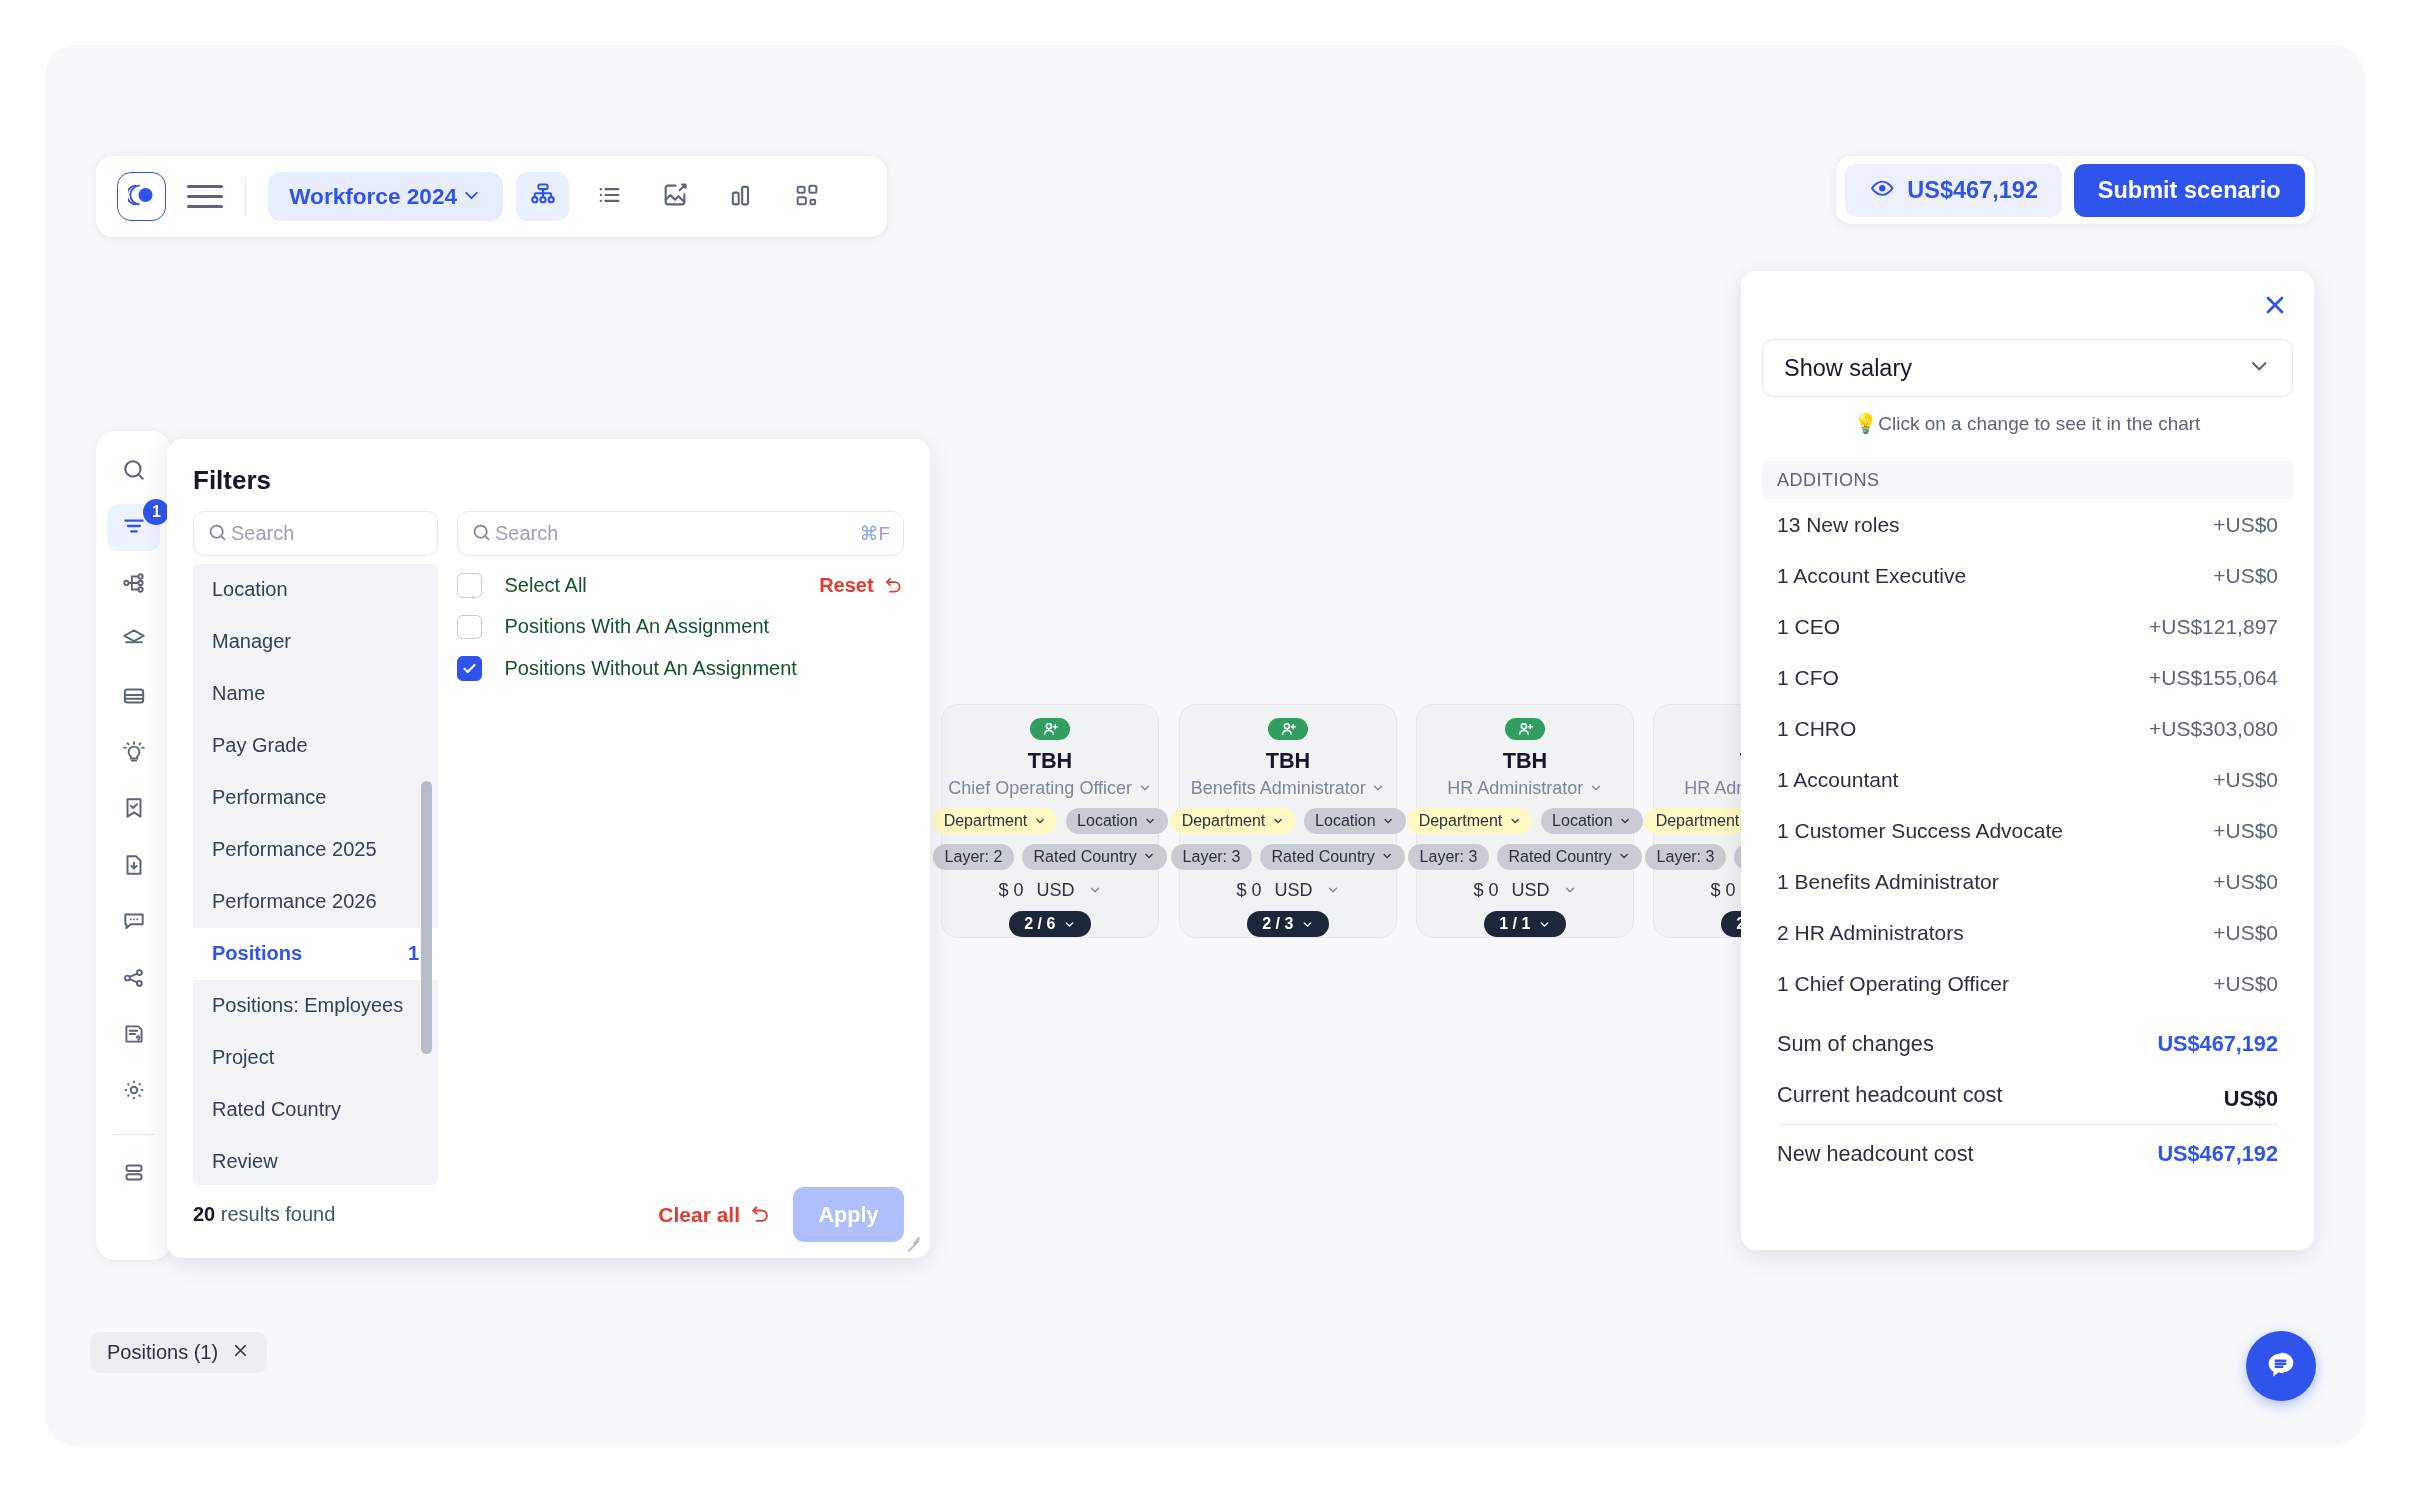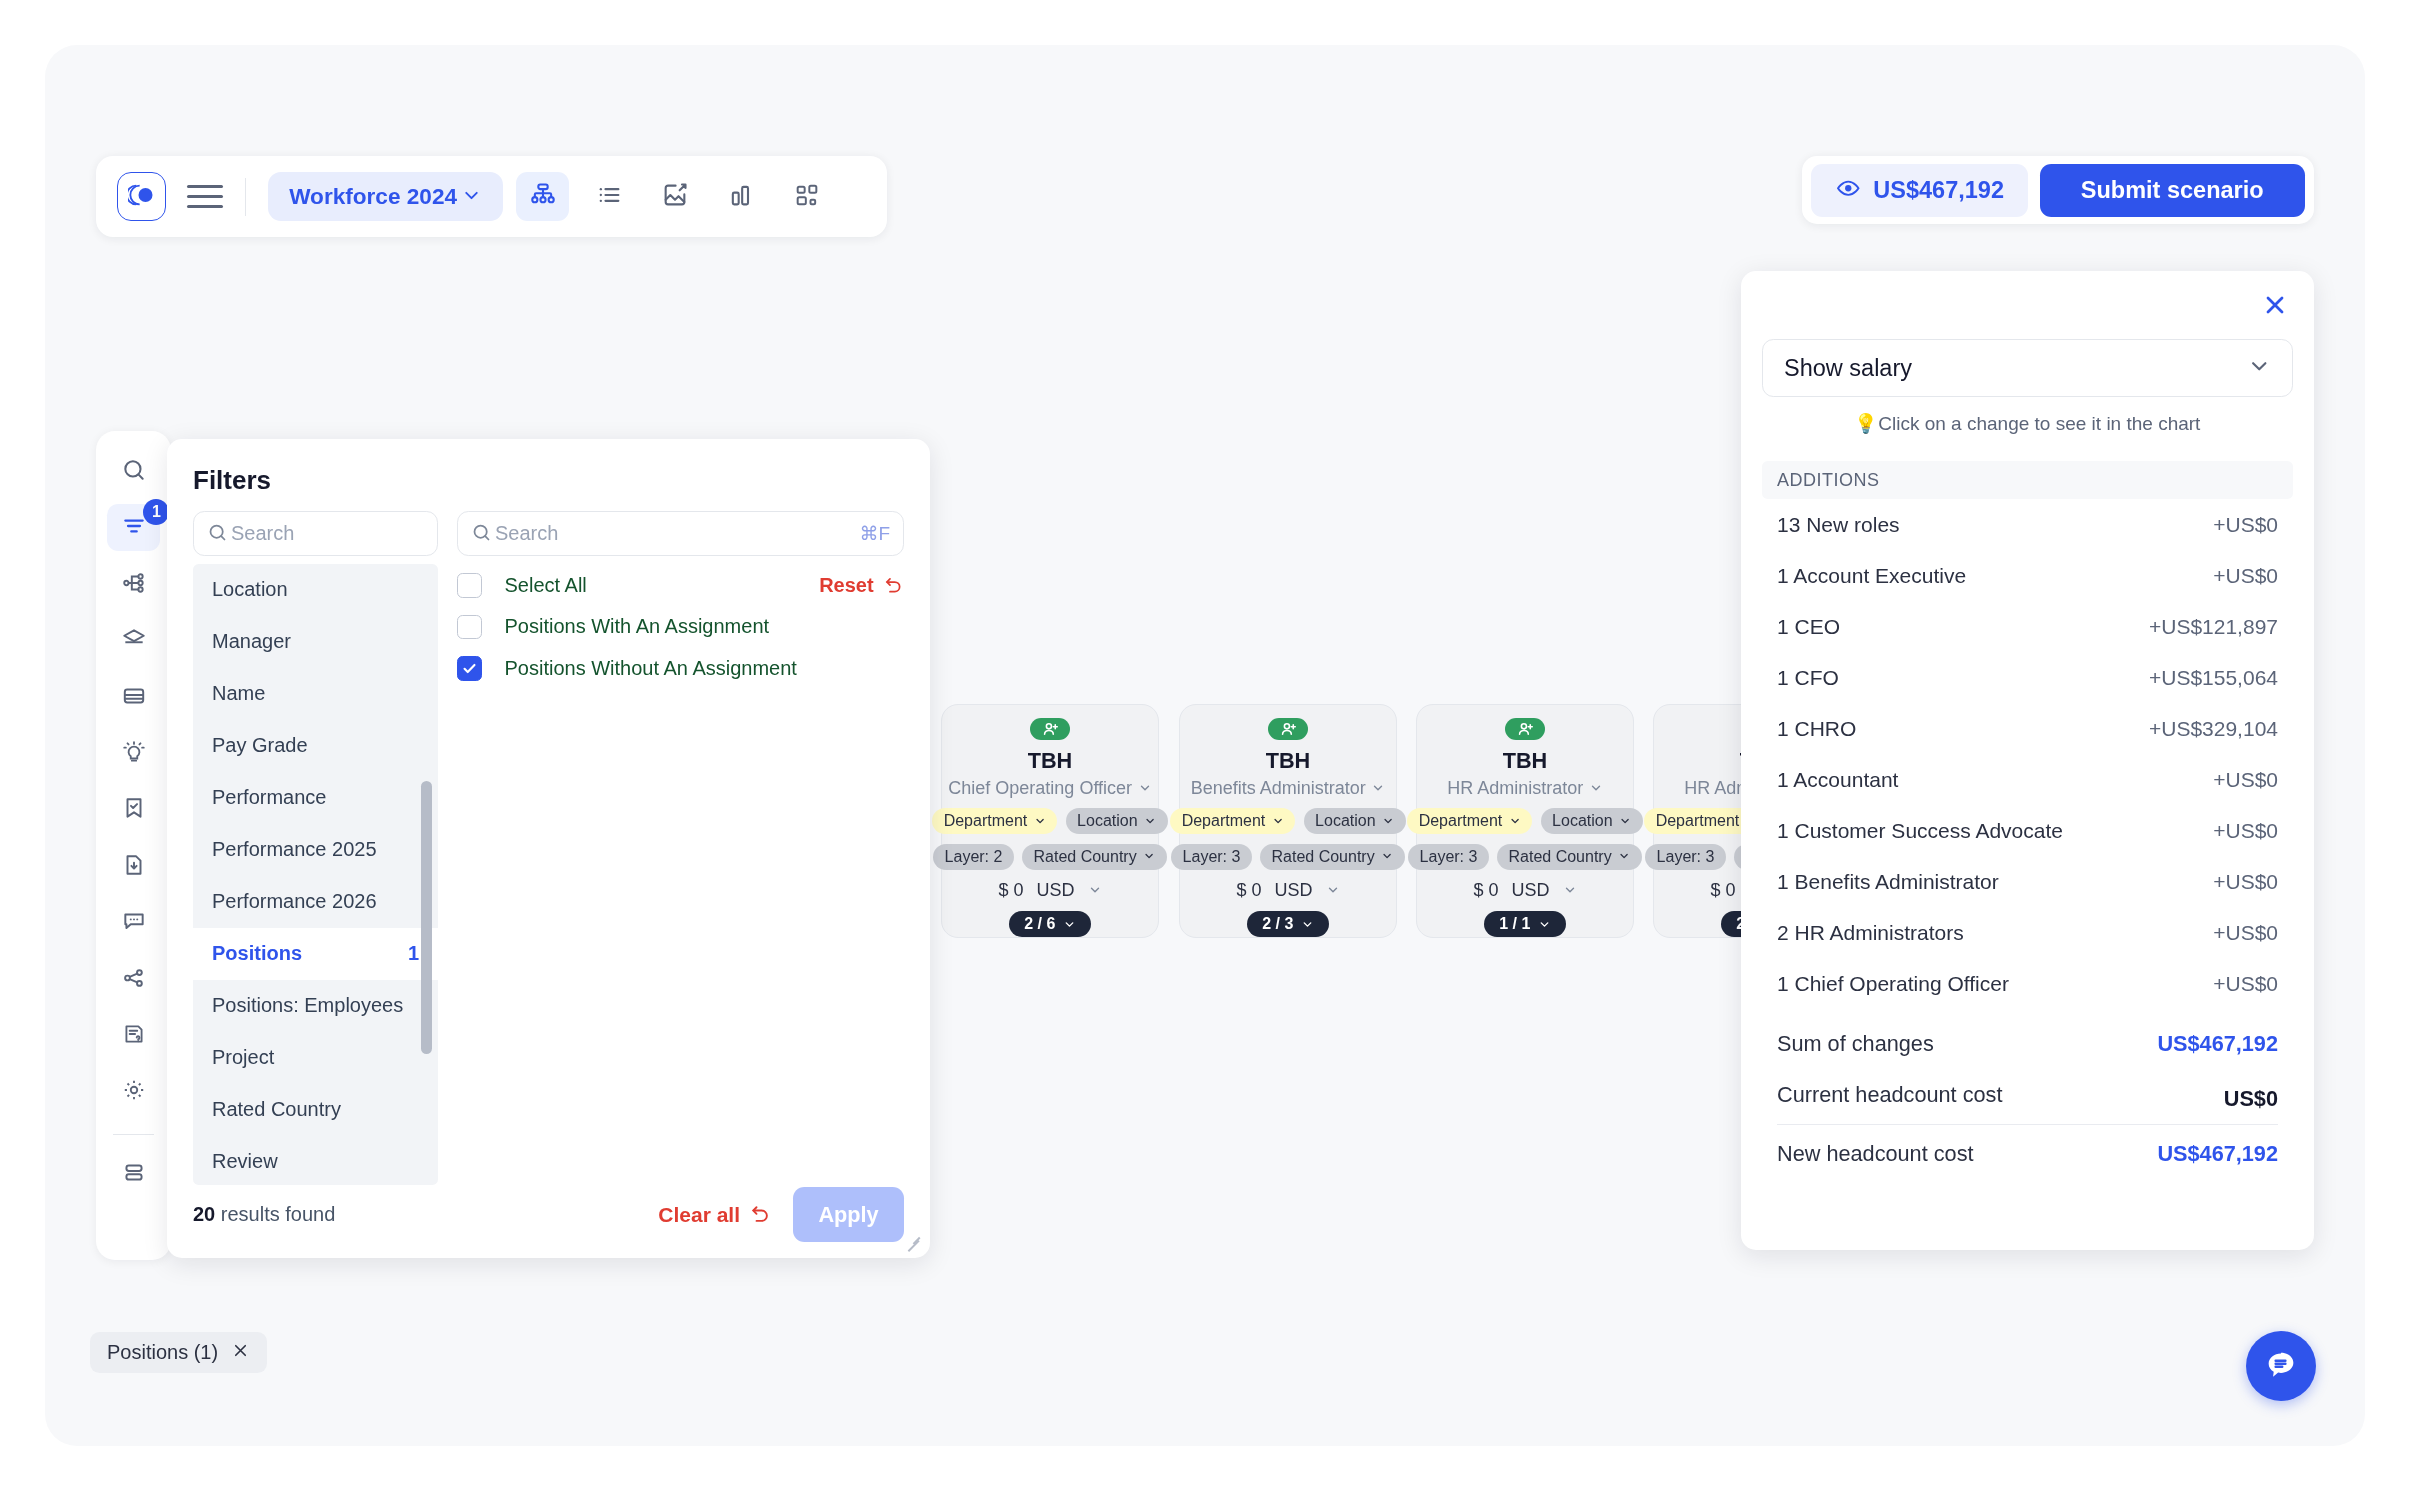--- a/index.html
+++ b/index.html
@@ -59,21 +59,21 @@
     box-shadow: 0 1.9px 9.4px rgba(16,24,40,.07);
     display:flex; align-items:center; gap:11.3px; padding: 0 9.4px;
   }
   #cost-pill {
     height: 53px; border-radius:11.3px; background:#eef1fd;
     display:flex; align-items:center; gap:13px; padding: 0 24.5px; cursor:pointer;
   }
   #cost-pill .amt { color:#2f54eb; font-size:23.5px; font-weight:bold; }
   #submit-btn {
     height: 53px; border-radius:11.3px; background:#2f54eb; color:#fff;
-    display:flex; align-items:center; padding: 0 41px;
+    display:flex; align-items:center; padding: 0 24px;
     font-size:23.5px; font-weight:bold; border:none; cursor:pointer;
     font-family:"Liberation Sans", sans-serif;
   }
 
   
   #rail {
     position:absolute; left:51px; top:386px;
     width: 75px; height: 829px; background:#fff;
     border-radius: 19px;
     box-shadow: 0 1.9px 9.4px rgba(16,24,40,.06);
@@ -838,21 +838,21 @@
       <div class="add-row">
         <span>1 CEO</span>
         <span class="val">+US$121,897</span>
       </div>
       <div class="add-row">
         <span>1 CFO</span>
         <span class="val">+US$155,064</span>
       </div>
       <div class="add-row">
         <span>1 CHRO</span>
-        <span class="val">+US$329,104</span>
+        <span class="val">+US$303,080</span>
       </div>
       <div class="add-row">
         <span>1 Accountant</span>
         <span class="val">+US$0</span>
       </div>
       <div class="add-row">
         <span>1 Customer Success Advocate</span>
         <span class="val">+US$0</span>
       </div>
       <div class="add-row">

